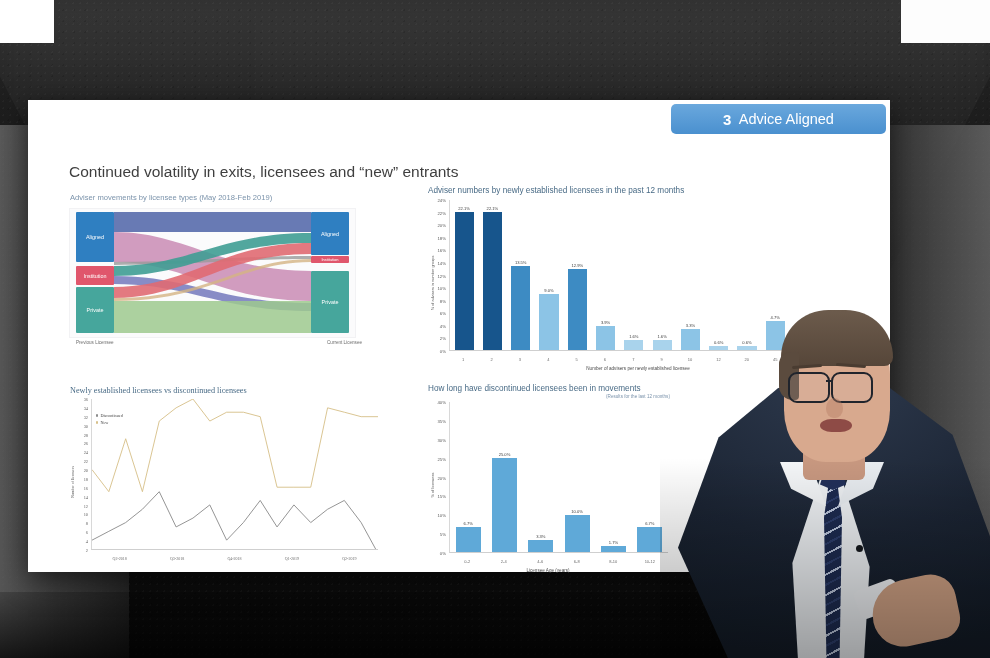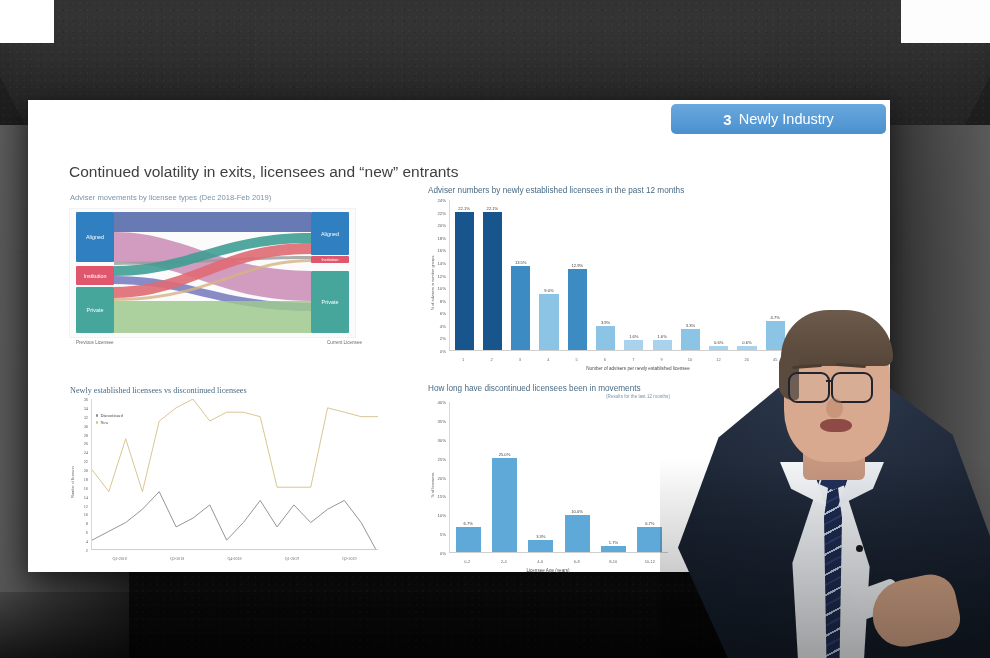--- a/index.html
+++ b/index.html
@@ -132,27 +132,27 @@
   <div class="bg-left-pillar"></div>
   <div class="bg-right-pillar"></div>
   <div class="bg-white-tl"></div>
   <div class="bg-white-tr"></div>
   <div class="bg-dark-bottom"></div>
 
   <div class="slide">
 
     <div class="badge">
       <span class="badge-num">3</span>
-      <span class="badge-txt">Newly Industry</span>
+      <span class="badge-txt">Advice Aligned</span>
     </div>
 
     <div class="subtitle">Continued volatility in exits, licensees and “new” entrants</div>
 
     <div class="panel" style="left:42px;top:93px;width:300px;">
-      <div class="panel-title">Adviser movements by licensee types (Dec 2018-Feb 2019)</div>
+      <div class="panel-title">Adviser movements by licensee types (May 2018-Feb 2019)</div>
       <div class="sankey">
         <svg width="285" height="128" viewBox="0 0 285 128">
 
           <path d="M44,3 C120,3 180,3 241,3 L241,23 C180,23 120,23 44,23 Z" fill="#5b6fae" opacity=".92"></path>
 
           <path d="M44,23 C115,23 150,62 241,62 L241,92 C150,92 115,53 44,53 Z" fill="#c98bb4" opacity=".85"></path>
 
           <path d="M44,53 C130,53 165,47 241,47 L241,50 C165,50 130,56 44,56 Z" fill="#9a9a9a" opacity=".8"></path>
 
           <path d="M44,57 C120,57 150,24 241,24 L241,34 C150,34 120,67 44,67 Z" fill="#3f9d94" opacity=".9"></path>

